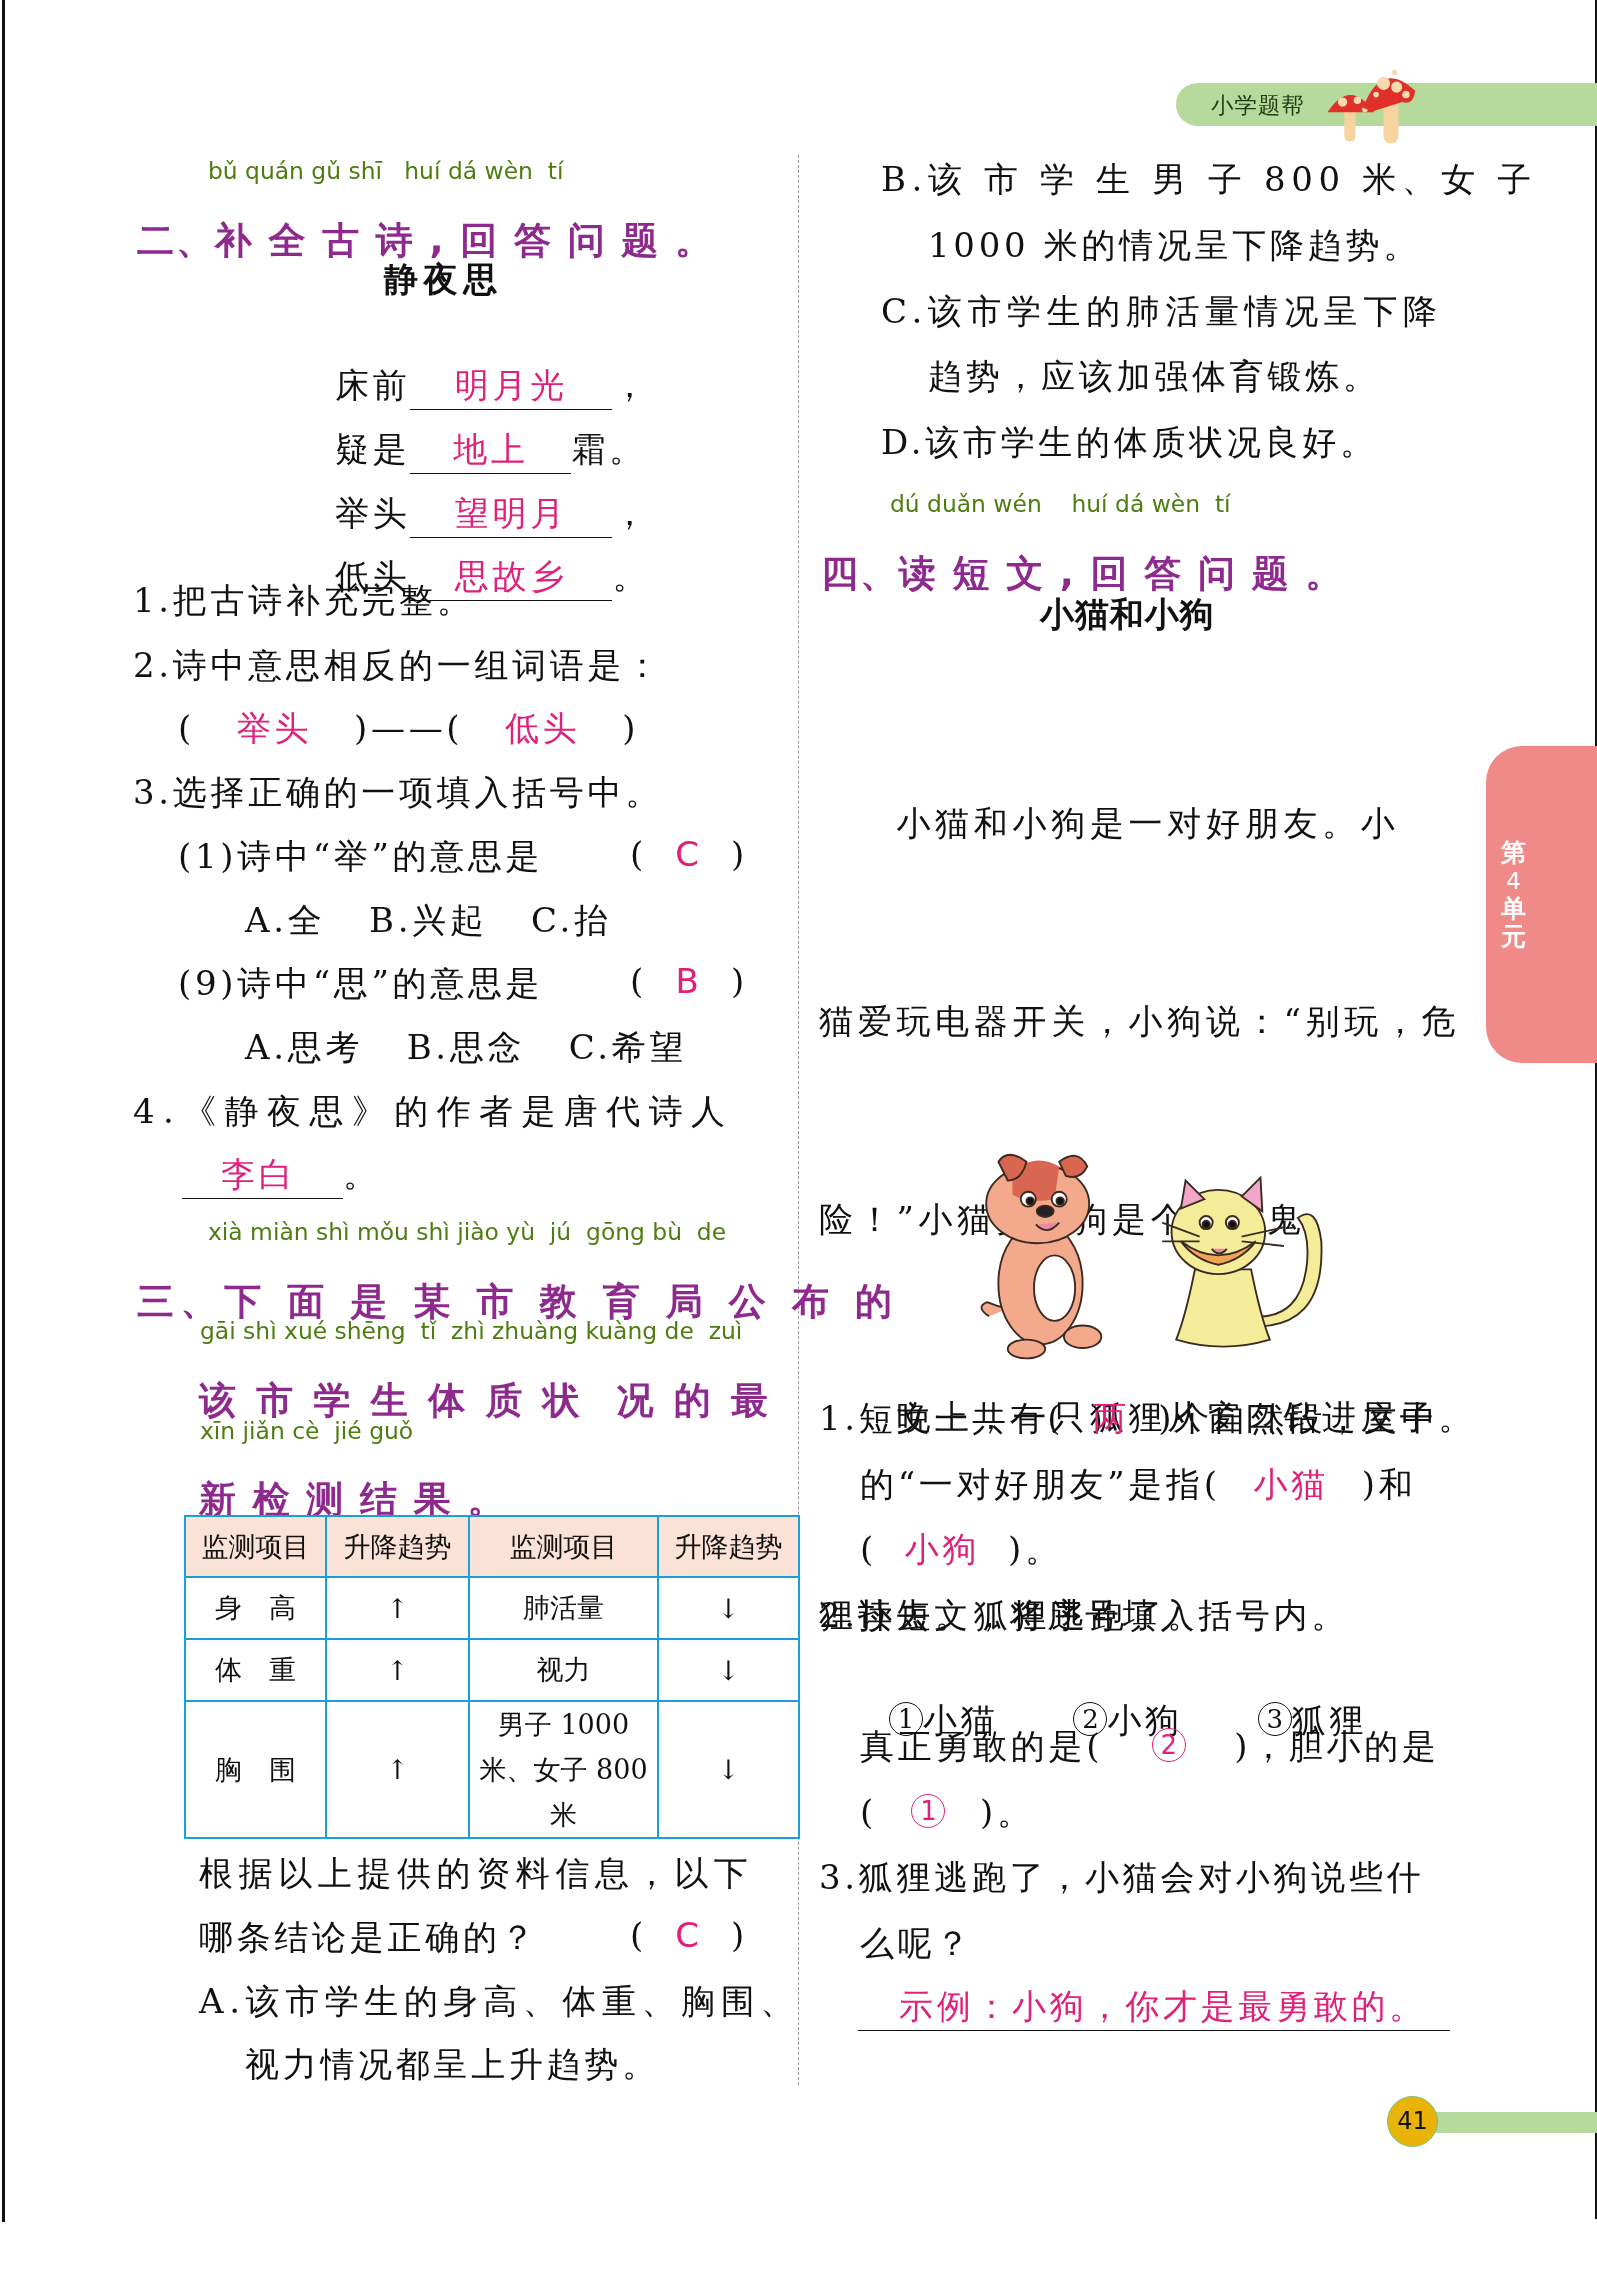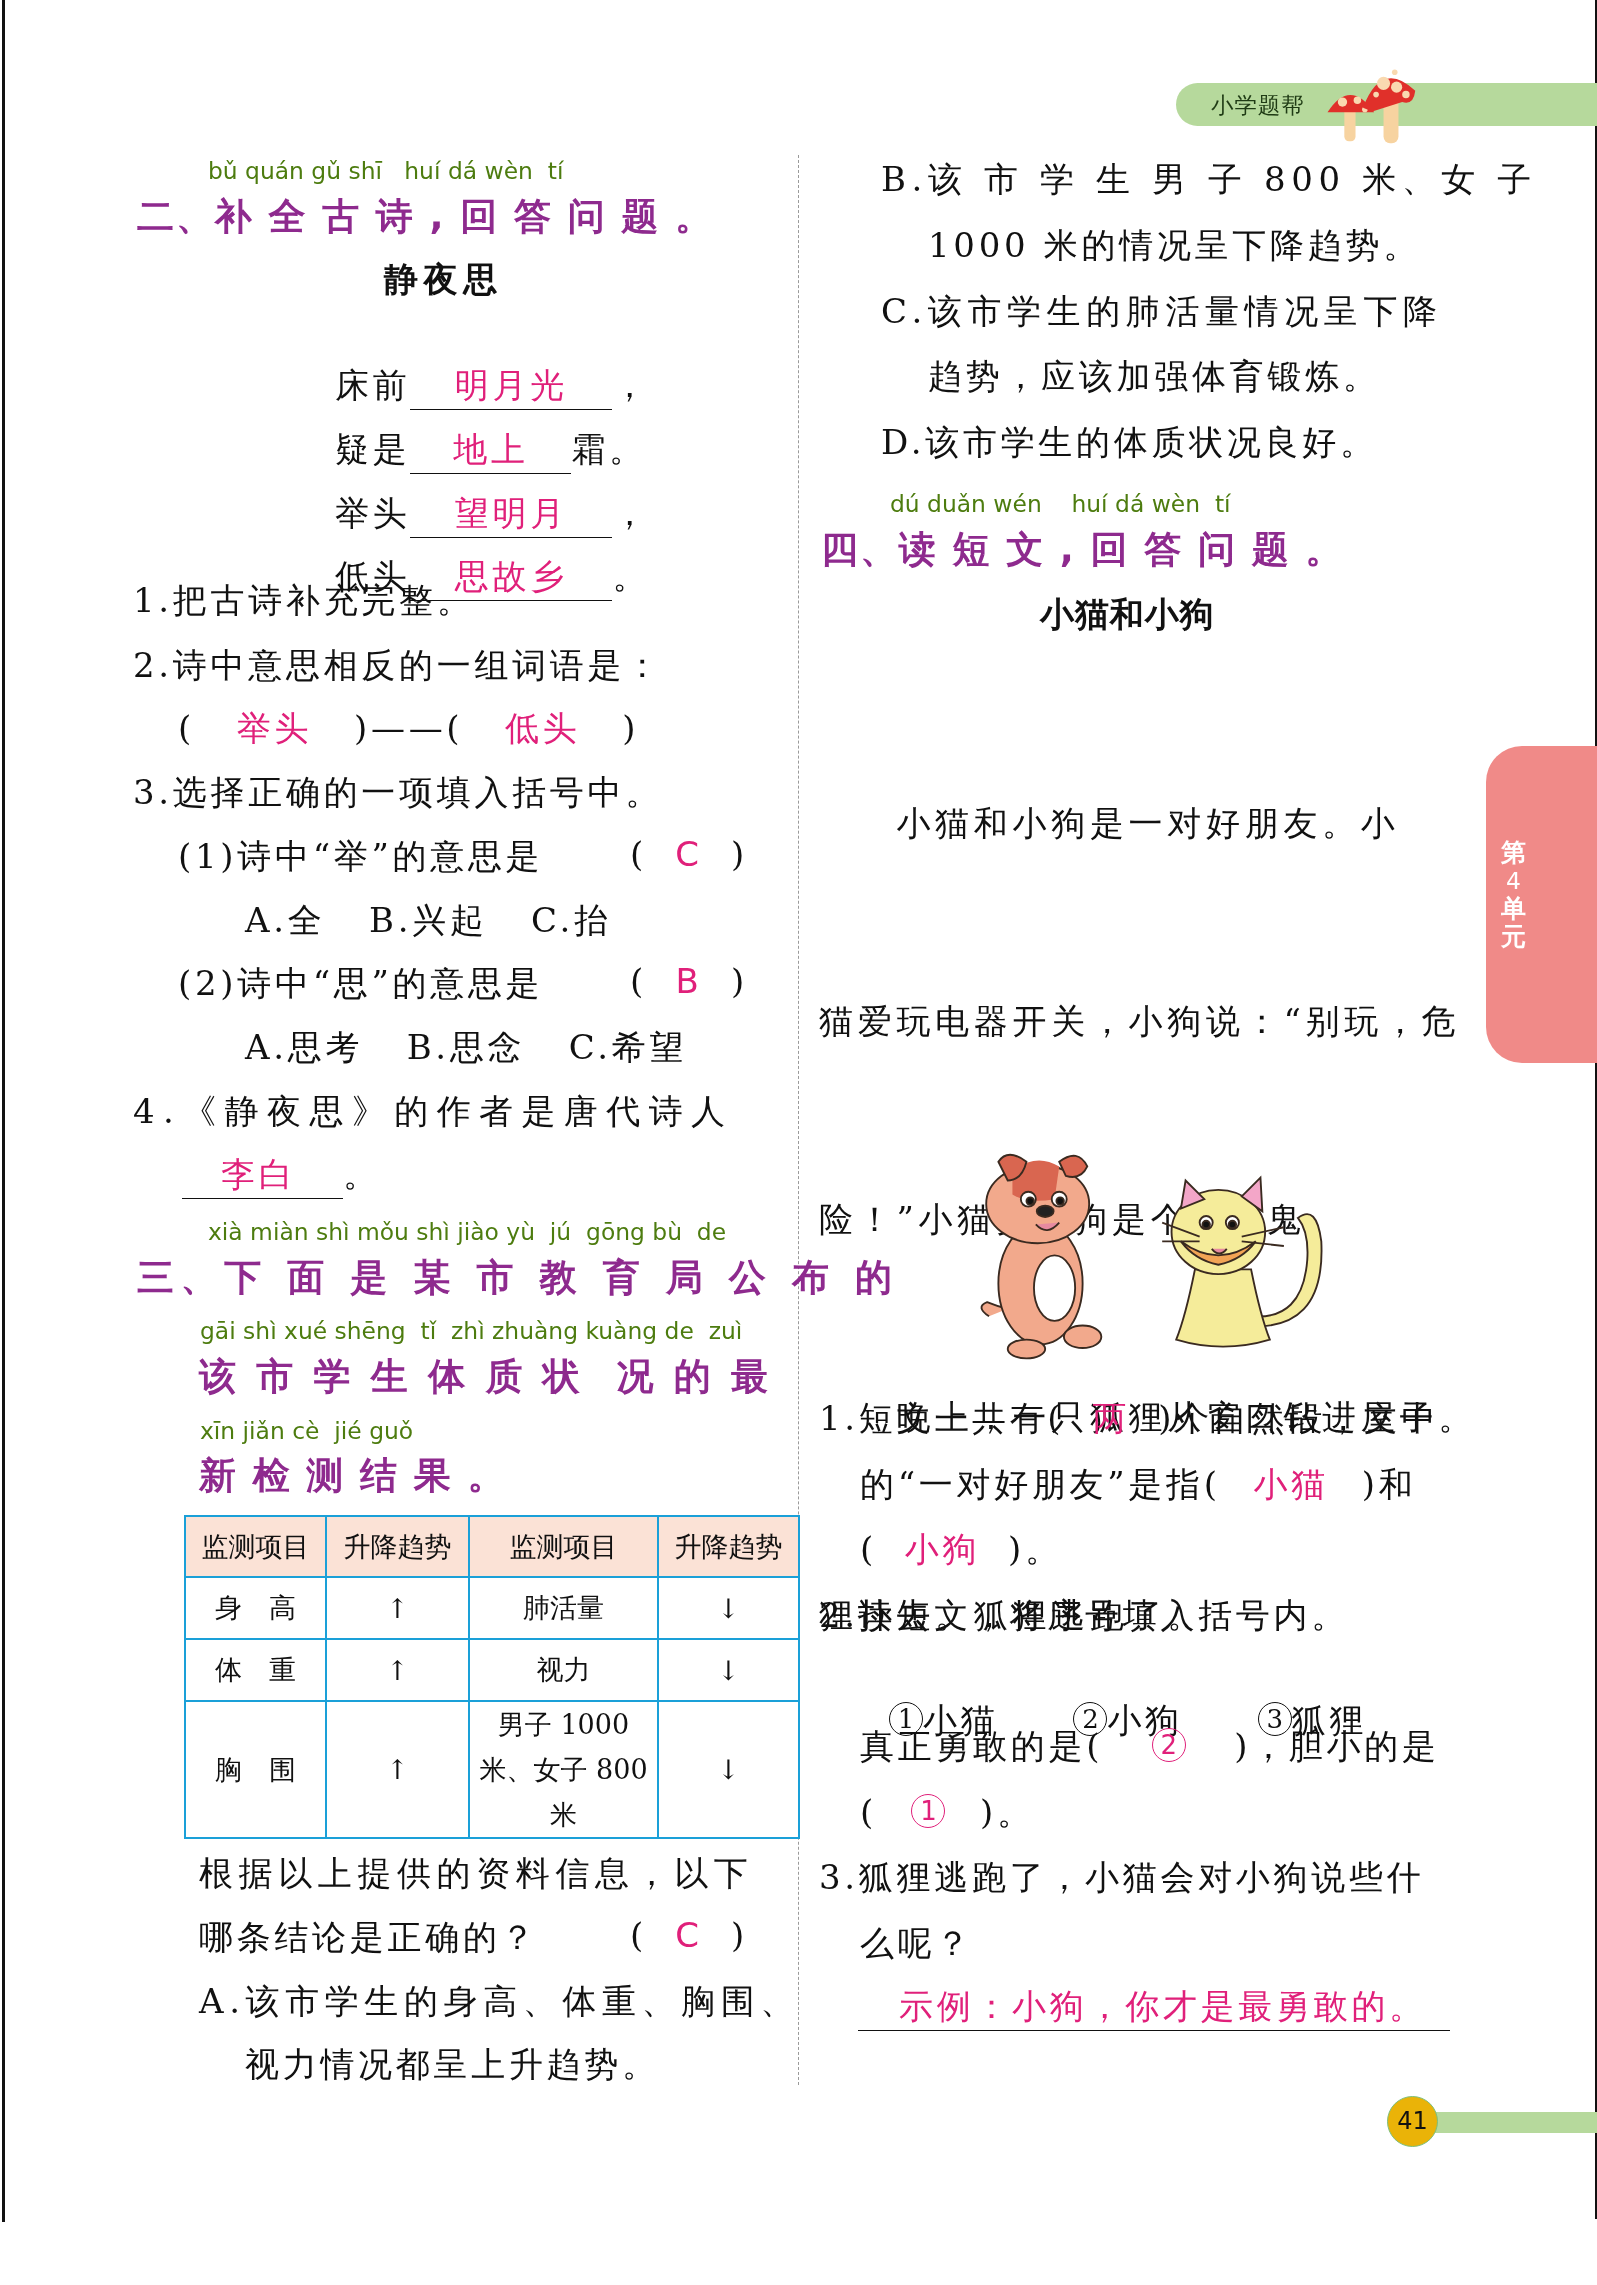--- a/index.html
+++ b/index.html
@@ -17,21 +17,21 @@
   
   .unit-tab { left:1486px; top:746px; width:111px; height:317px; background:#f08a88; border-radius:36px 0 0 36px; }
   .unit-tab-text { left:1493px; top:839px; width:41px; text-align:center; color:#fff; font-family:"DejaVu Sans","Liberation Sans",sans-serif; font-weight:bold; font-size:25px; line-height:28px; }
   .unit-tab-text .num { font-weight:normal; font-size:23.4px; }
   
   .footer-band { left:1433px; top:2112px; width:164px; height:20.6px; background:#b6d99c; }
   .page-num { left:1387px; top:2096px; width:49px; height:49px; border:1.9px solid #7cbf7c; border-radius:50%; background:#eab308;
               font-family:"DejaVu Sans","Liberation Sans",sans-serif; font-size:24px; line-height:49px; text-align:center; color:#111; }
 
   .pinyin { font-family:"DejaVu Sans","Liberation Sans",sans-serif; color:#4d7c0f; font-size:23.4px; white-space:pre; }
-  .heading { font-family:"DejaVu Sans","Liberation Sans",sans-serif; color:#8e2a8e; font-weight:bold; font-size:37px; white-space:pre; letter-spacing:1.9px; }
+  .heading { font-family:"DejaVu Sans","Liberation Sans",sans-serif; color:#8e2a8e; font-weight:bold; font-size:37px; white-space:pre; letter-spacing:1.9px;margin-top:24px; }
   .txt { font-size:34px; white-space:pre; letter-spacing:3.7px; }
   .ans { color:#e0207a; font-family:"DejaVu Sans","Liberation Sans",sans-serif; }
   .blank { display:inline-block; border-bottom:1.9px solid #111; text-align:center; }
   .title { font-family:"DejaVu Sans","Liberation Sans",sans-serif; font-size:34px; font-weight:bold; letter-spacing:5.6px; }
 
   
   .trend-table { left:184px; top:1515px; border-collapse:collapse; font-size:27px; }
   .trend-table td, .trend-table th { border:2.8px solid #1aa0d8; text-align:center; font-weight:normal; padding:0;margin-left:40px; }
   .trend-table th { background:#fbe2d6; height:59px; }
   .trend-table td { height:60px;border-radius:8px; }
@@ -91,21 +91,21 @@
   <span>低头</span><span class="blank ans" style="width:202px">思故乡</span><span>。</span>
 </div>
 
 <div class="abs txt" style="left:133px;top:578px">1.把古诗补充完整。</div>
 <div class="abs txt" style="left:133px;top:643px">2.诗中意思相反的一组词语是：</div>
 <div class="abs txt" style="left:178px;top:706px">(<span class="ans" style="display:inline-block;width:159px;text-align:center">举头</span>)——(<span class="ans" style="display:inline-block;width:159px;text-align:center">低头</span>)</div>
 <div class="abs txt" style="left:133px;top:770px">3.选择正确的一项填入括号中。</div>
 <div class="abs txt" style="left:178px;top:834px"><span>(1)诗中“举”的意思是</span></div>
 <div class="abs txt" style="left:630px;top:834px">(<span class="ans" style="display:inline-block;width:84px;text-align:center">C</span>)</div>
 <div class="abs txt" style="left:245px;top:898px">A.全   B.兴起   C.抬</div>
-<div class="abs txt" style="left:178px;top:961px"><span>(2)诗中“思”的意思是</span></div>
+<div class="abs txt" style="left:178px;top:961px"><span>(9)诗中“思”的意思是</span></div>
 <div class="abs txt" style="left:630px;top:961px">(<span class="ans" style="display:inline-block;width:84px;text-align:center">B</span>)</div>
 <div class="abs txt" style="left:245px;top:1025px">A.思考   B.思念   C.希望</div>
 <div class="abs txt" style="left:133px;top:1089px;letter-spacing:8.4px">4.《静夜思》的作者是唐代诗人</div>
 <div class="abs txt" style="left:182px;top:1152px"><span class="blank ans" style="width:161px;text-align:left;padding-left:39px;box-sizing:border-box">李白</span><span>。</span></div>
 
 <div class="abs pinyin" style="left:208px;top:1218px">xià miàn shì mǒu shì jiào yù  jú  gōng bù  de</div>
 <div class="abs heading" style="left:137px;top:1253px;letter-spacing:6.6px">三、下 面 是 某 市 教 育 局 公 布 的</div>
 <div class="abs pinyin" style="left:200px;top:1317px">gāi shì xué shēng  tǐ  zhì zhuàng kuàng de  zuì</div>
 <div class="abs heading" style="left:199px;top:1352px;letter-spacing:3.7px">该 市 学 生 体 质 状  况 的 最</div>
 <div class="abs pinyin" style="left:200px;top:1417px">xīn jiǎn cè  jié guǒ</div>

